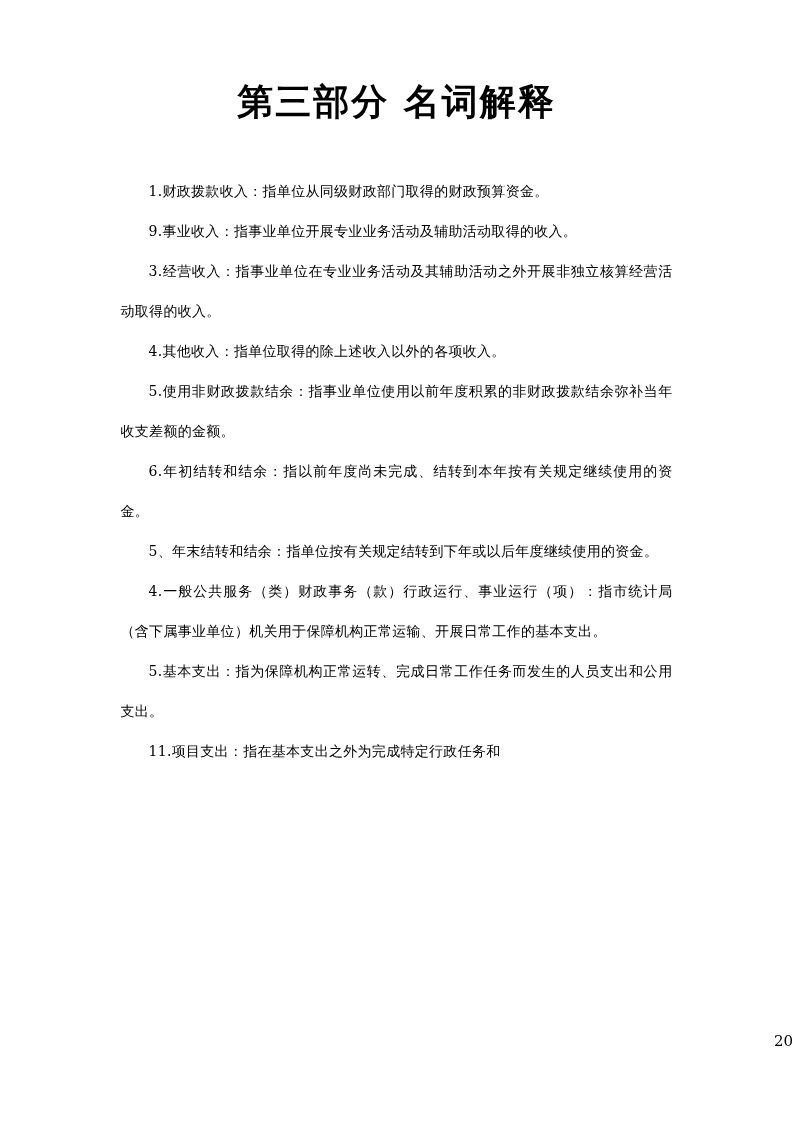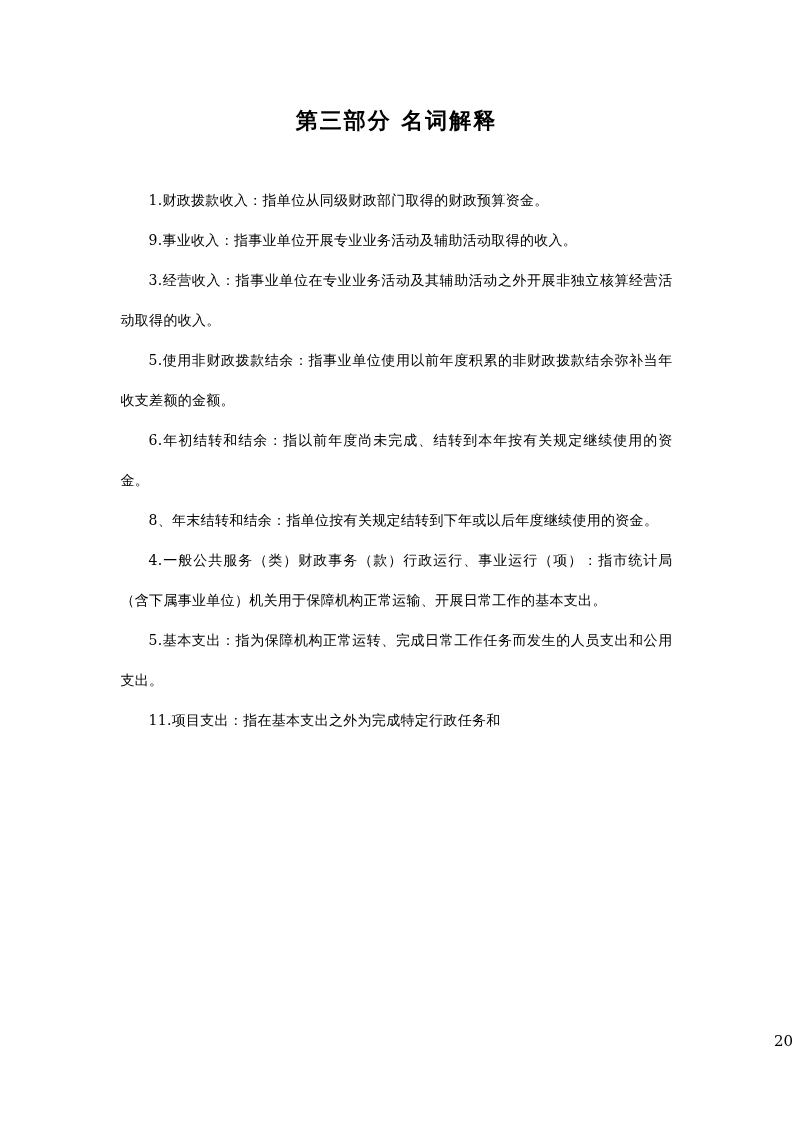--- a/index.html
+++ b/index.html
@@ -14,25 +14,25 @@
     width: 793px;
     height: 1122px;
     background: #ffffff;
     position: relative;
     margin: 0 auto;
     overflow: hidden;
     box-sizing: border-box;
   }
   .doc-title {
     text-align: center;
-    font-size: 22px;
+    font-size: 36px;
     font-weight: bold;
     letter-spacing: 2px;
     margin: 0;
-    padding-top: 106px;
+    padding-top: 78px;
     color: #000;
     font-family: "DejaVu Serif", "Liberation Serif", serif;
   }
   .body-block {
     margin: 0 auto;
     width: 552px;
     padding-top: 44px;
   }
   .para {
     font-size: 14px;
@@ -60,23 +60,24 @@
 <body>
 
 <div class="page">
 
   <h1 class="doc-title">第三部分  名词解释</h1>
 
   <div class="body-block">
     <p class="para">1.财政拨款收入：指单位从同级财政部门取得的财政预算资金。</p>
     <p class="para">9.事业收入：指事业单位开展专业业务活动及辅助活动取得的收入。</p>
     <p class="para">3.经营收入：指事业单位在专业业务活动及其辅助活动之外开展非独立核算经营活动取得的收入。</p>
+    <p class="para">4.其他收入：指单位取得的除上述收入以外的各项收入。</p>
     <p class="para">5.使用非财政拨款结余：指事业单位使用以前年度积累的非财政拨款结余弥补当年收支差额的金额。</p>
     <p class="para">6.年初结转和结余：指以前年度尚未完成、结转到本年按有关规定继续使用的资金。</p>
-    <p class="para">8、年末结转和结余：指单位按有关规定结转到下年或以后年度继续使用的资金。</p>
+    <p class="para">5、年末结转和结余：指单位按有关规定结转到下年或以后年度继续使用的资金。</p>
     <p class="para">4.一般公共服务（类）财政事务（款）行政运行、事业运行（项）：指市统计局（含下属事业单位）机关用于保障机构正常运输、开展日常工作的基本支出。</p>
     <p class="para">5.基本支出：指为保障机构正常运转、完成日常工作任务而发生的人员支出和公用支出。</p>
     <p class="para">11.项目支出：指在基本支出之外为完成特定行政任务和</p>
   </div>
 
   <div class="page-number">20</div>
 
 </div>
 
 </body></html>

